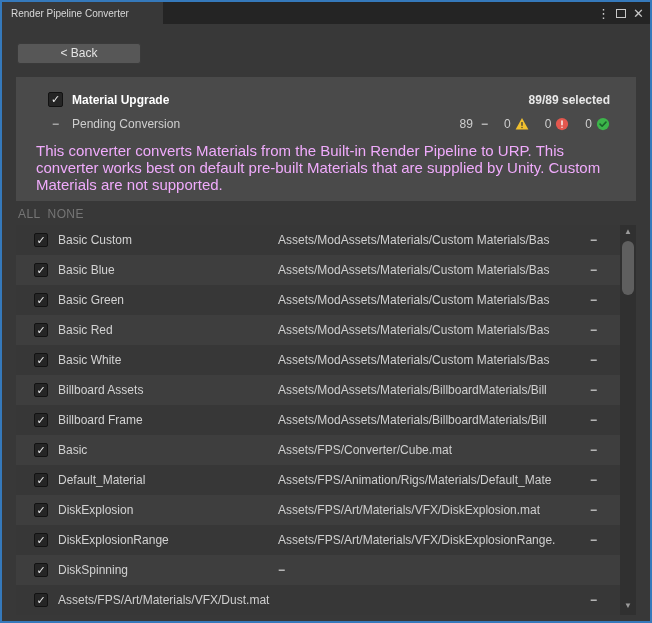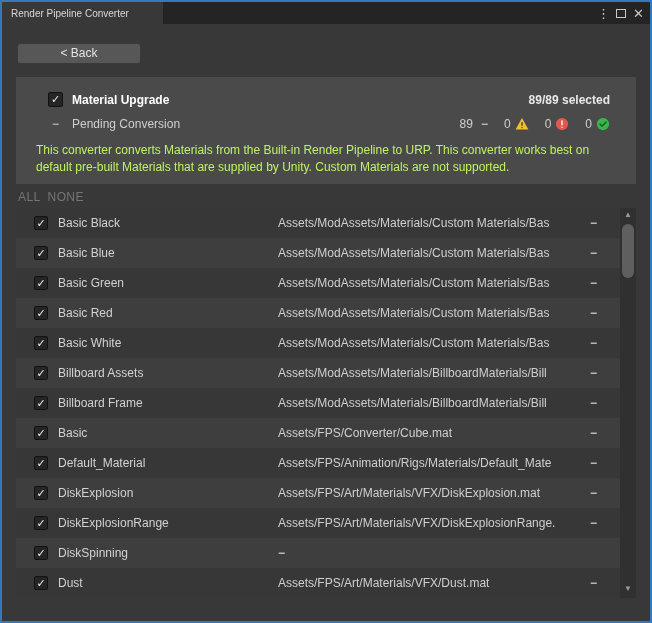--- a/index.html
+++ b/index.html
@@ -76,21 +76,21 @@
   .spacer{flex:1;}
   .selected-summary{font-weight:bold;color:#E8E8E8;}
   .dash-icon{color:#AFAFAF;font-weight:bold;width:15px;text-align:center;flex:none;}
   .pending-label{margin-left:9px;color:#CFCFCF;}
   .counts{display:flex;align-items:center;gap:4px;color:#CFCFCF;}
   .count-group{display:flex;align-items:center;gap:4px;margin-left:12px;}
   .count-num{color:#CFCFCF;}
   .sicon{width:14px;height:14px;display:inline-block;vertical-align:middle;}
   .pending-dash-right{color:#BFBFBF;font-weight:bold;margin-left:4px;}
   .panel-desc{
-    margin-top:2px;color:#bef264;font-size:12px;line-height:17px;
+    margin-top:2px;color:#f0abfc;font-size:15px;line-height:17px;
   }
   
   .allnone{margin:6px 0 0 16px;color:var(--text-muted);font-size:12px;letter-spacing:.4px;}
   .allnone span{margin-right:7px;cursor:default;}
   
   .list-wrap{
     margin:4px 14px 0 14px;
     display:flex;height:390px;overflow:hidden;
   }
   .rows{flex:1;overflow:hidden;}
@@ -182,21 +182,21 @@
   </div>
 
   <div class="allnone">
     <span>ALL</span><span>NONE</span>
   </div>
 
   <div class="list-wrap">
     <div class="rows">
   <div class="row">
     <span class="checkbox checked"></span>
-    <span class="row-name">Basic Black</span>
+    <span class="row-name">Basic Custom</span>
     <span class="row-path">Assets/ModAssets/Materials/Custom Materials/Bas</span>
     <span class="row-status">−</span>
   </div>
 
   <div class="row alt">
     <span class="checkbox checked"></span>
     <span class="row-name">Basic Blue</span>
     <span class="row-path">Assets/ModAssets/Materials/Custom Materials/Bas</span>
     <span class="row-status">−</span>
   </div>
@@ -265,21 +265,20 @@
   </div>
 
   <div class="row alt">
     <span class="checkbox checked"></span>
     <span class="row-name">DiskSpinning</span>
     <span class="row-status">−</span>
   </div>
 
   <div class="row">
     <span class="checkbox checked"></span>
-    <span class="row-name">Dust</span>
     <span class="row-path">Assets/FPS/Art/Materials/VFX/Dust.mat</span>
     <span class="row-status">−</span>
   </div>
 </div>
     <div class="scrollbar">
       <span class="scroll-arrow">▲</span>
       <span class="scroll-thumb"></span>
       <span class="scroll-arrow down">▼</span>
     </div>
   </div>

